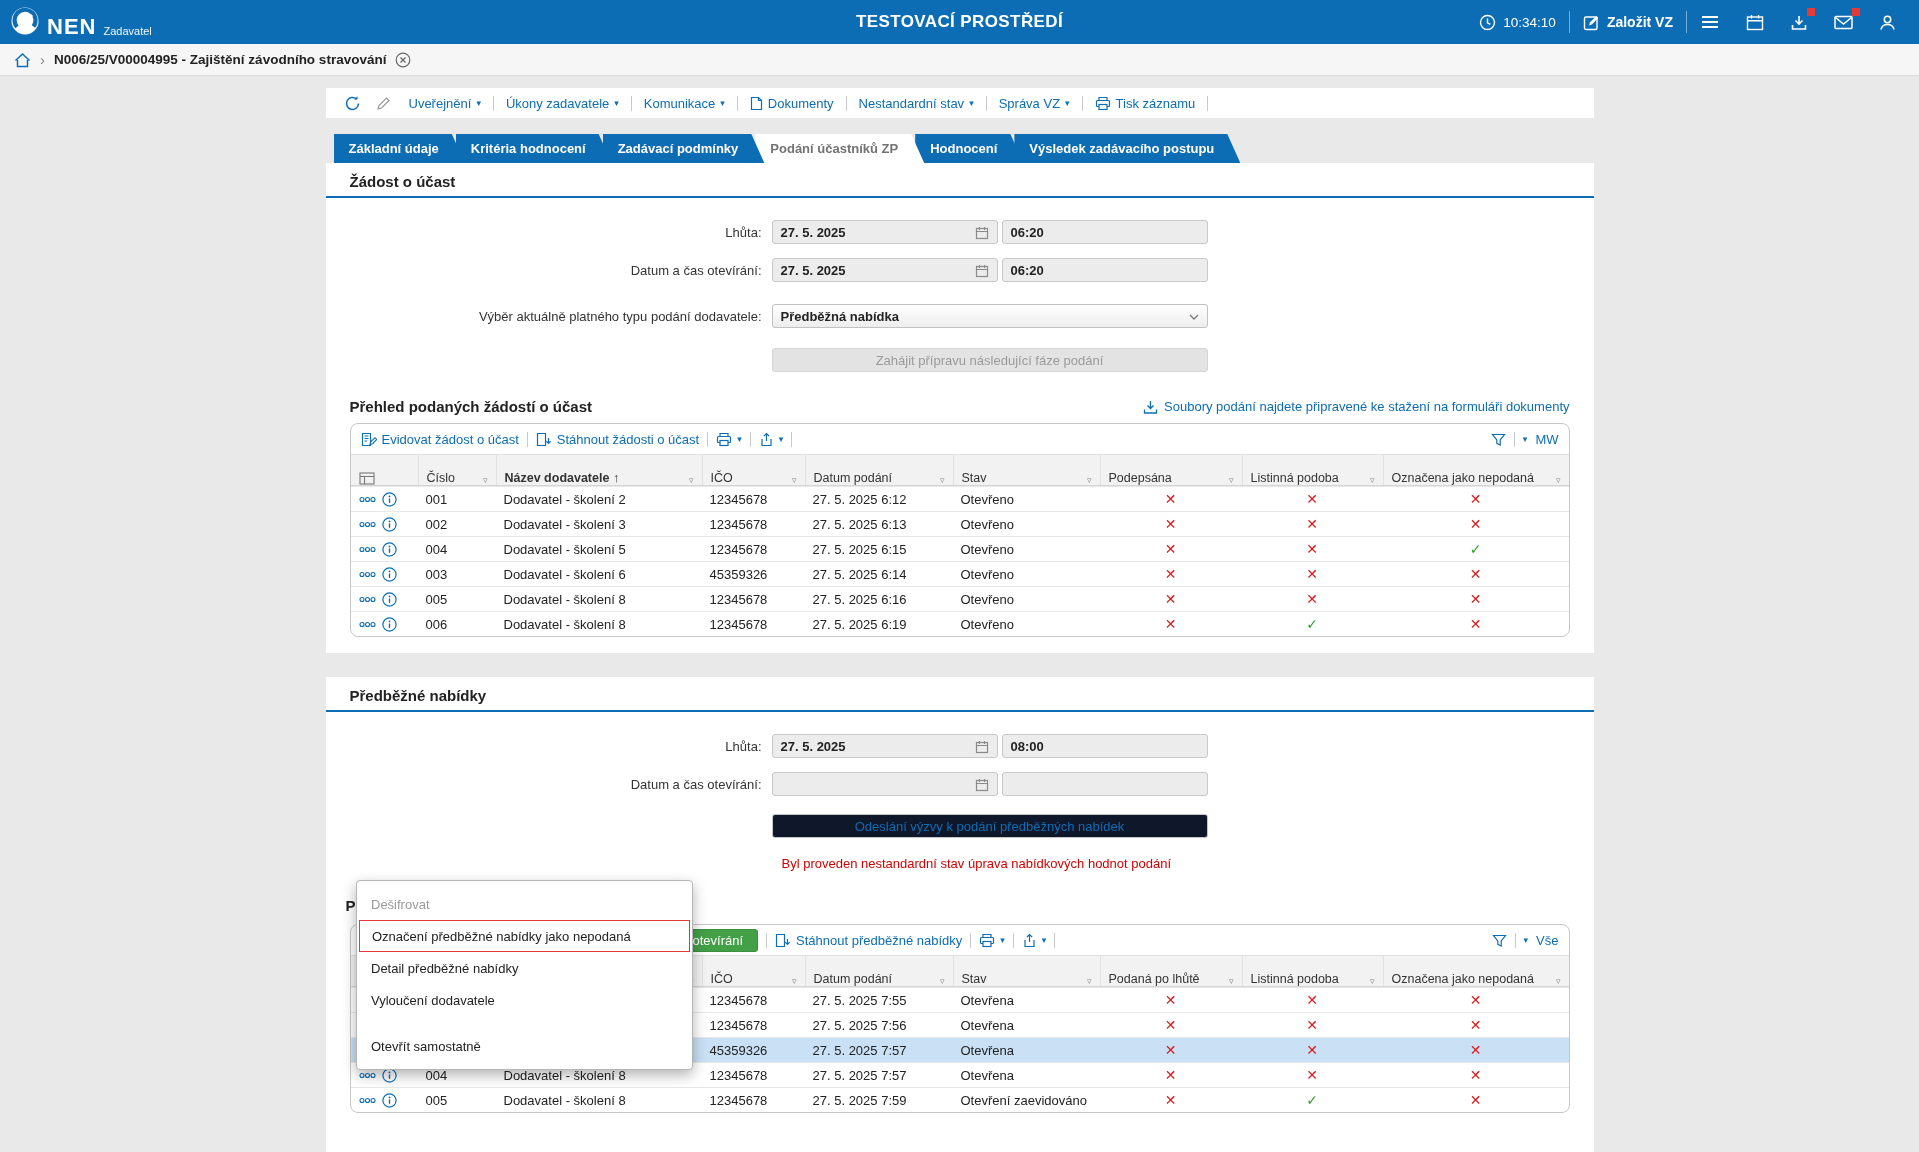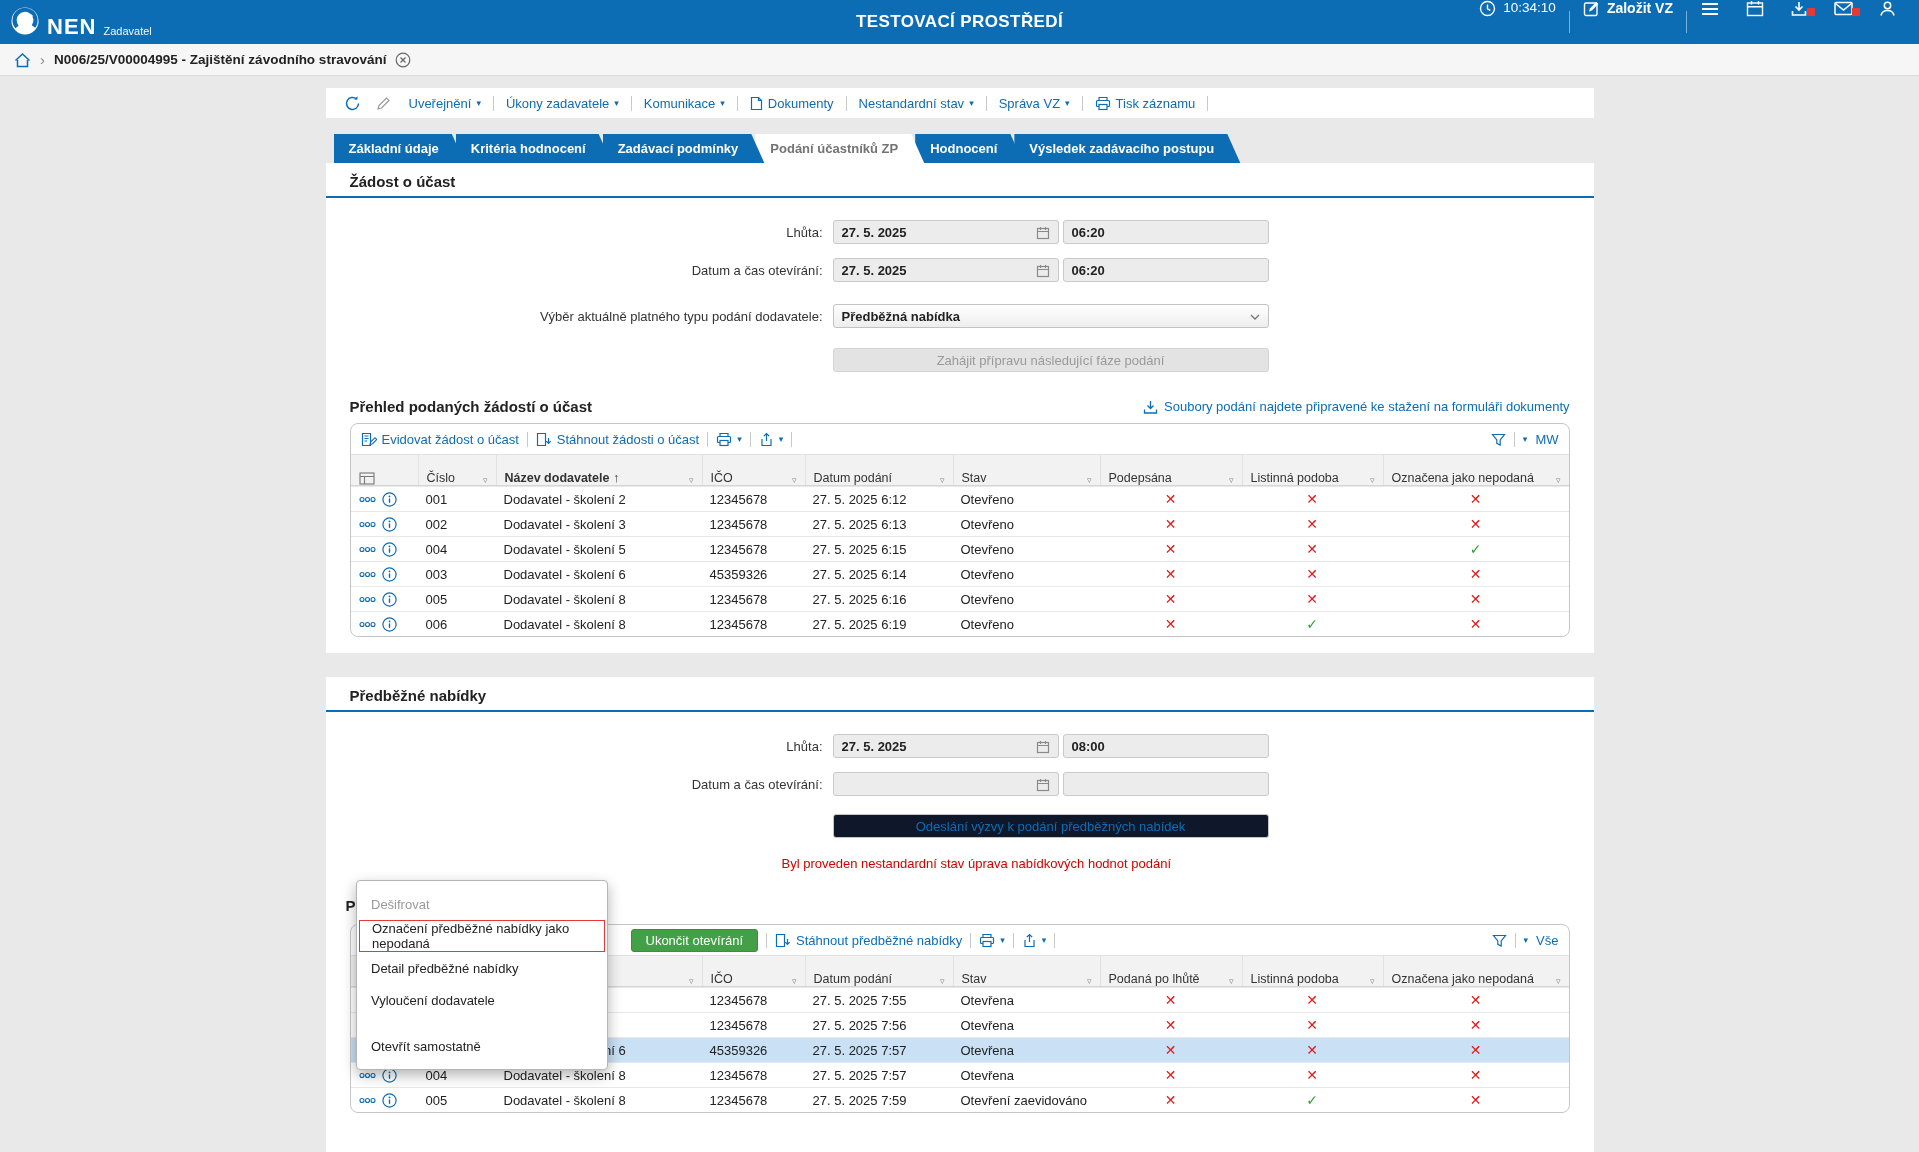--- a/index.html
+++ b/index.html
@@ -8,21 +8,21 @@
   svg{display:inline-block;vertical-align:middle}
 
   
   .app-header{height:44px;background:#0d6db4;display:flex;align-items:center;color:#fff;position:relative;padding:0 10px;z-index:20}
   .brand{display:flex;align-items:flex-end;gap:7px;cursor:pointer}
   .logo{width:30px;height:30px;margin-bottom:2px}
   .brand-name{font-size:22px;font-weight:bold;letter-spacing:1px;line-height:1}
   .brand-sub{font-size:11px;margin-bottom:1px;opacity:.95}
   .env-title{position:absolute;left:0;right:0;text-align:center;font-weight:bold;font-size:17px;letter-spacing:.4px;pointer-events:none}
   .hdr-right{margin-left:auto;display:flex;align-items:center;z-index:2}
-  .hdr-item{display:flex;align-items:flex-start;gap:7px;padding:0 13px;height:44px;position:relative;cursor:pointer;white-space:nowrap}
+  .hdr-item{display:flex;align-items:center;gap:7px;padding:0 13px;height:44px;position:relative;cursor:pointer;white-space:nowrap}
   .hdr-time{font-size:13.5px}
   .hdr-bold{font-weight:bold;font-size:14px}
   .hdr-divider{width:1px;height:22px;background:rgba(255,255,255,.45)}
   .badge{position:absolute;top:8px;right:6px;width:8px;height:8px;background:#e53935}
 
   
   .breadcrumb{height:32px;background:#f6f6f6;border-bottom:1px solid #dcdcdc;display:flex;align-items:center;padding:0 14px;gap:9px}
   .crumb-sep{color:#8a8a8a;font-size:15px;line-height:1}
   .crumb-label{font-weight:bold;font-size:13.5px;cursor:pointer}
 
@@ -43,21 +43,21 @@
   .tab:nth-child(1){z-index:6}.tab:nth-child(2){z-index:5}.tab:nth-child(3){z-index:4}
   .tab:nth-child(4){z-index:3}.tab:nth-child(5){z-index:2}.tab:nth-child(6){z-index:1}
   .tab.active{background:#fff;color:#737373}
 
   
   .sec-head{padding:10px 24px 6px;font-size:15px;font-weight:bold}
   .blue-rule{height:2px;background:#0d6db4}
 
   
   .frow{display:flex;align-items:center}
-  .flabel{width:507px;text-align:right;padding-right:10px;color:#333}
+  .flabel{width:446px;text-align:right;padding-right:10px;color:#333}
   .ffields{display:flex;gap:4px;align-items:center}
   .input{background:#ececec;border:1px solid #c9c9c9;border-radius:3px;height:24px;display:flex;align-items:center;padding:0 8px;font-weight:bold;color:#222}
   .input.date{width:226px;justify-content:space-between}
   .input.time{width:206px}
   .btn-disabled{width:436px;height:24px;background:#e3e3e3;border:1px solid #d5d5d5;border-radius:3px;color:#9a9a9a;display:flex;align-items:center;justify-content:center}
   .select{width:436px;height:24px;background:linear-gradient(#fff,#ededed);border:1px solid #c2c2c2;border-radius:3px;display:flex;align-items:center;justify-content:space-between;padding:0 8px;font-weight:bold;cursor:pointer}
   .btn-link{width:436px;height:24px;background:#0f172a;border:1px solid #c6c6c6;border-radius:3px;color:#0d6db4;display:flex;align-items:center;justify-content:center;cursor:pointer}
   .warn{color:#d40000;font-weight:normal;margin-top:18px;margin-left:456px}
 
   
@@ -89,21 +89,21 @@
   .mark[data-state="yes"]{color:#2fa12f}
 
   .btn-green{background:#43a047;border:1px solid #3a8f3e;color:#fff;border-radius:3px;height:23px;display:flex;align-items:center;padding:0 14px;margin-left:270px;cursor:pointer;white-space:nowrap}
 
   .gap24{height:24px}
   .panel1{padding-bottom:16px}
   .panel2{padding-bottom:40px}
   .partial-title{padding-left:20px;margin-top:26px;font-weight:bold;font-size:15px}
 
   
-  .ctx-menu{position:absolute;left:356px;top:880px;width:252px;background:#fff;border:1px solid #b5b5b5;border-radius:4px;box-shadow:0 5px 14px rgba(0,0,0,.3);z-index:500;padding:7px 0}
+  .ctx-menu{position:absolute;left:356px;top:880px;width:337px;background:#fff;border:1px solid #b5b5b5;border-radius:4px;box-shadow:0 5px 14px rgba(0,0,0,.3);z-index:500;padding:7px 0}
   .ctx-item{height:32px;display:flex;align-items:center;padding:0 14px;cursor:pointer}
   .ctx-item.disabled{color:#9a9a9a;cursor:default}
   .ctx-item.flagged{border:1px solid #e53935;margin:0 2px;padding:4px 12px}
   .ctx-gap{height:14px}
 </style>
 </head>
 <body>
 
 <div class="app-header">
   <div class="brand">

